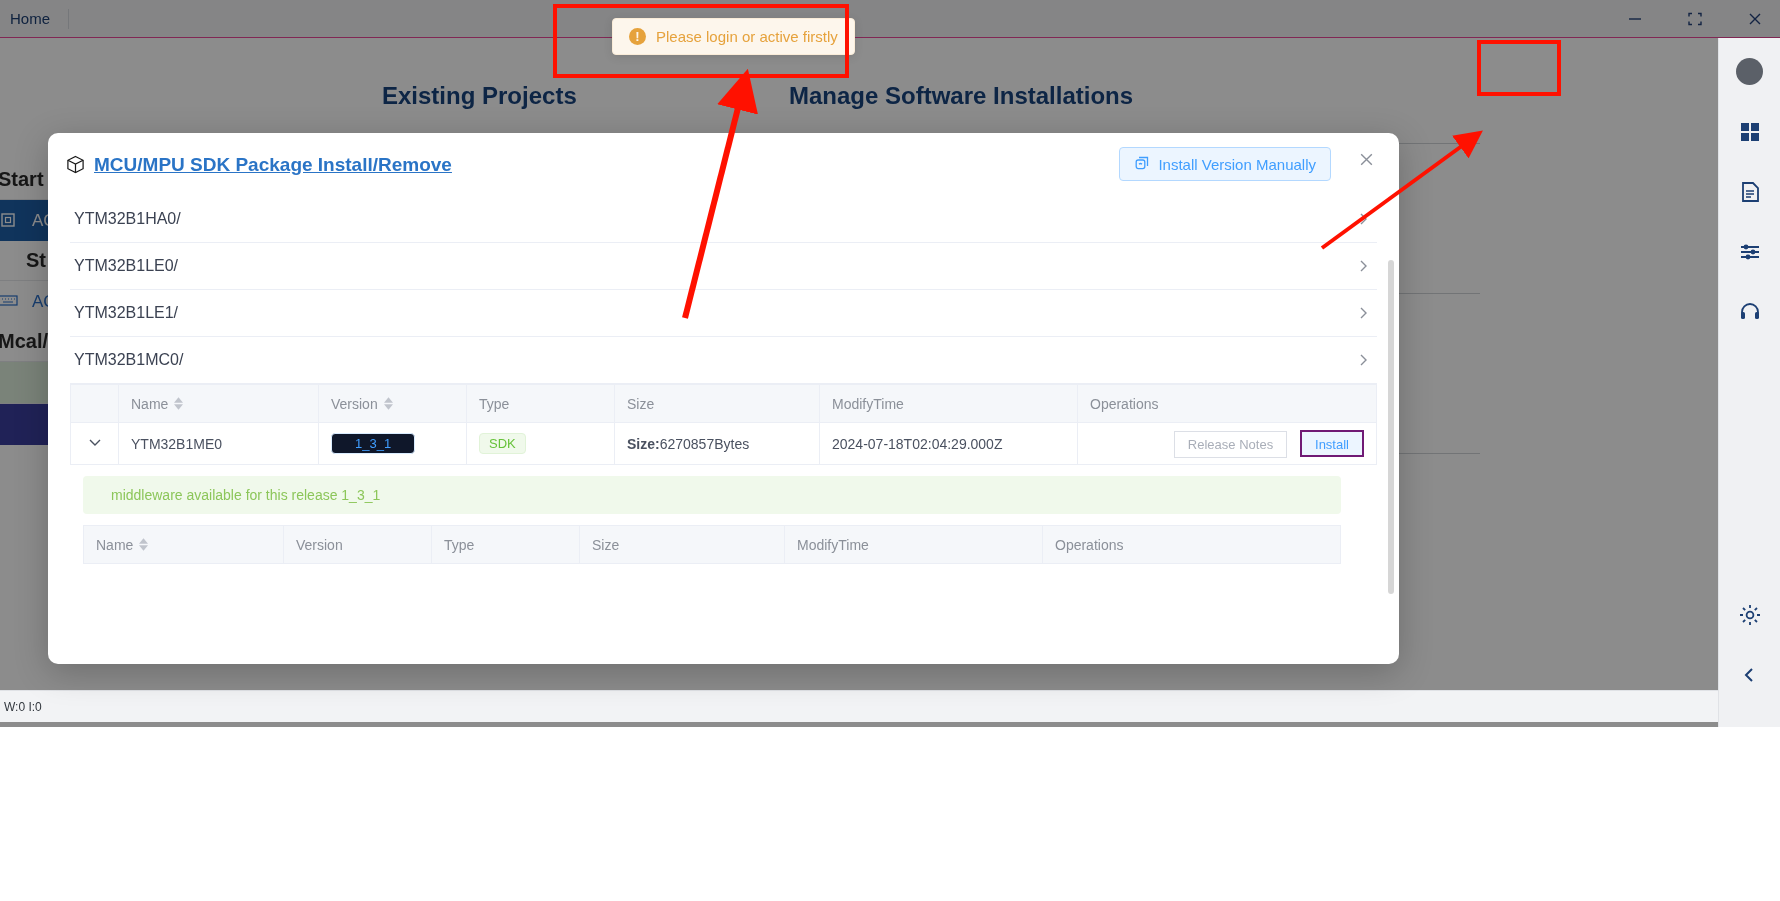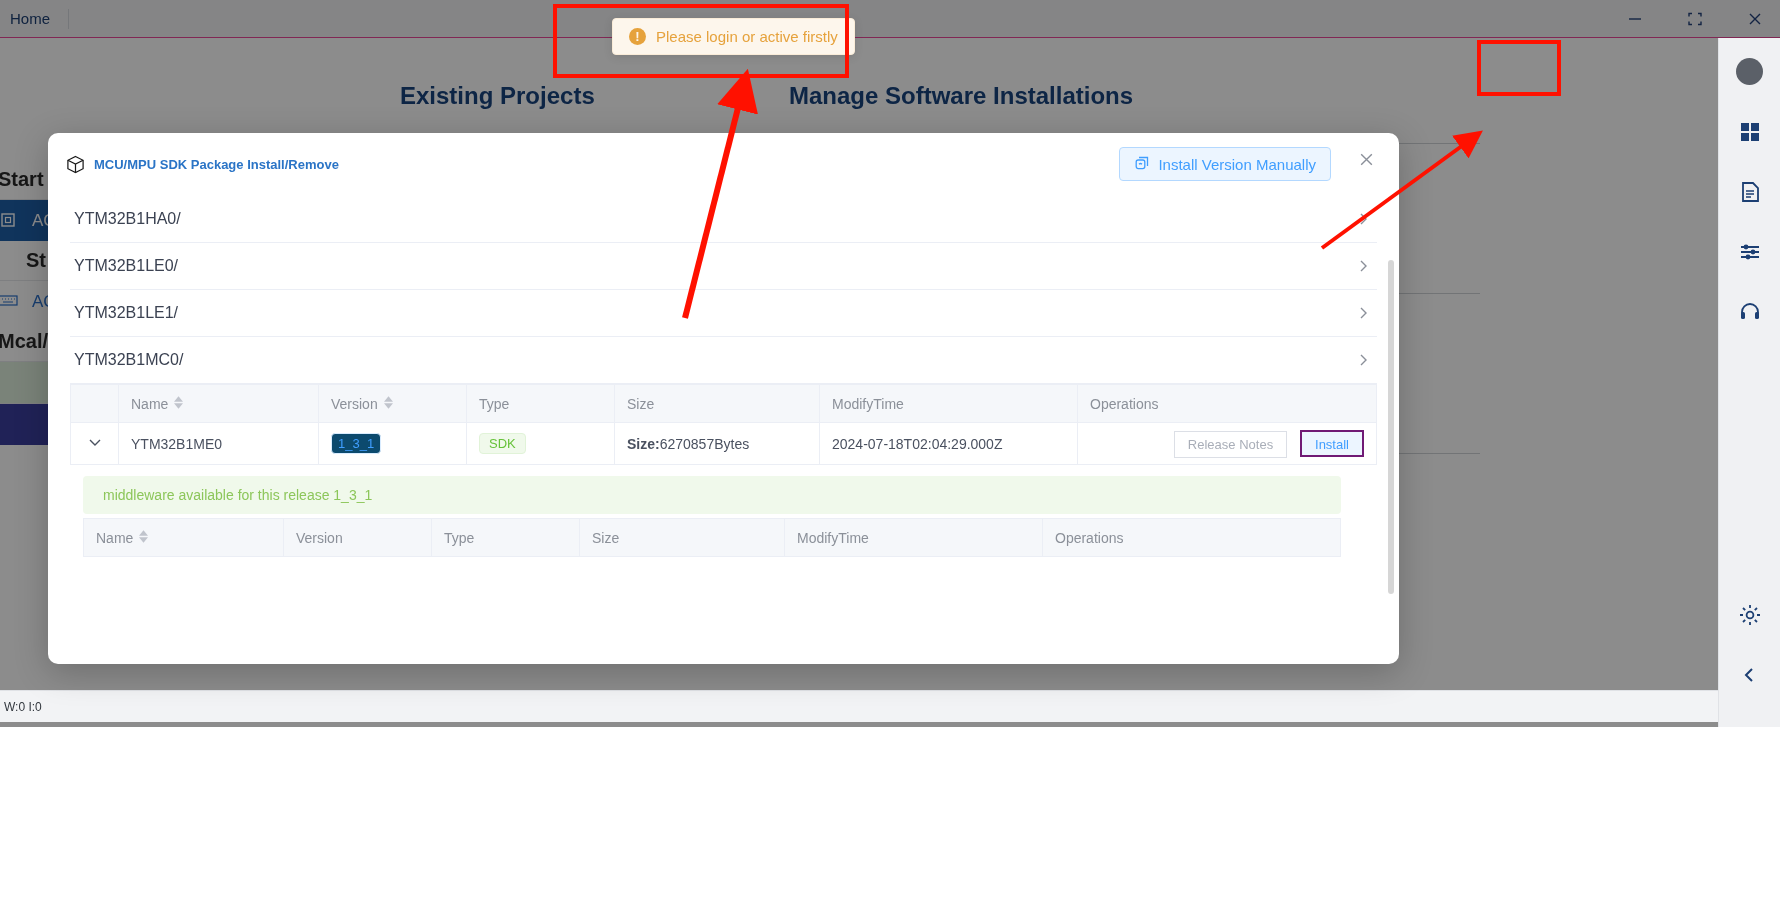--- a/index.html
+++ b/index.html
@@ -53,21 +53,21 @@
   
   .bg-head {
     position: absolute; top: 78px; left: 0;
     width: 1780px; height: 44px;
   }
   .bg-h {
     position: absolute;
     font-size: 24px; font-weight: bold; color: #19447f;
     white-space: nowrap;
   }
-  #bg-h-exist { left: 400px; top: 4px; text-align: center; }
+  #bg-h-exist { left: 382px; top: 4px; text-align: center; }
   #bg-h-manage { left: 789px; top: 4px; }
 
   
   .bg-left {
     position: absolute; left: -40px; top: 160px;
     width: 330px;
   }
   .bg-group-title {
     font-size: 20px; font-weight: bold; color: #2b2b2b;
     padding: 8px 0 8px 38px;
@@ -162,21 +162,21 @@
     overflow: hidden;
   }
   .modal-head {
     position: relative;
     height: 63px;
     display: flex; align-items: center;
     padding: 0 26px 0 18px;
   }
   .modal-title {
     display: flex; align-items: center; gap: 9px;
-    font-size: 13px; font-weight: bold; color: #2a74c6;
+    font-size: 19px; font-weight: bold; color: #2a74c6; text-decoration: underline;
   }
   .cube-ico { color: #1a1a1a; display: flex; }
   .btn-install-manual {
     position: absolute; right: 68px; top: 14px;
     height: 34px;
     background: #ecf5ff;
     border: 1px solid #b3d8ff;
     border-radius: 4px;
     color: #409eff;
     font-size: 15px;
@@ -232,36 +232,36 @@
     height: 38px;
     padding: 0 12px;
     border: 1px solid #ebeef5;
   }
   .pkg-table td {
     height: 42px;
     padding: 0 12px;
     border: 1px solid #ebeef5;
     color: #4a5160;
   }
-  .th-sort { display: inline-flex; align-items: flex-start; gap: 6px; }
+  .th-sort { display: inline-flex; align-items: center; gap: 6px; }
   .sort-arrows { display: inline-flex; flex-direction: column; gap: 1px; }
   .col-exp { width: 48px; }
   .col-name { width: 200px; }
   .col-ver { width: 148px; }
   .col-type { width: 148px; }
   .col-size { width: 205px; }
   .col-time { width: 258px; }
   .col-ops { width: auto; }
 
   .exp-cell { text-align: center; color: #8a8f99; }
   .tag-blue {
     display: inline-block;
-    background: #0c4a6e; border: 1px solid #d9ecff;
+    background: #0f172a; border: 1px solid #d9ecff;
     color: #409eff; border-radius: 4px;
-    padding: 2px 6px; font-size: 13px;
+    padding: 2px 23px; font-size: 13px;
   }
   .tag-green {
     display: inline-block;
     background: #f0f9eb; border: 1px solid #e1f3d8;
     color: #67c23a; border-radius: 4px;
     padding: 2px 9px; font-size: 13px;
   }
   .ops-cell { text-align: right; }
   .btn-sm {
     display: inline-block;
@@ -273,27 +273,27 @@
     cursor: pointer;
   }
   .btn-release {
     background: #ffffff; border: 1px solid #dcdfe6; color: #a9aeb8;
   }
   .btn-install {
     background: #ecf5ff; border: 2px solid #701a75; color: #409eff;
   }
 
   .mw-banner {
-    margin: 11px 0 4px 13px;
+    margin: 11px 0 11px 13px;
     width: 1258px;
     background: #f0f9eb;
     border-radius: 4px;
     height: 38px;
     display: flex; align-items: center;
-    padding-left: 20px;
+    padding-left: 28px;
     font-size: 14px; color: #8cc65a;
   }
   .sub-table-wrap { margin-left: 13px; width: 1258px; }
 
   
   .anno-box {
     position: absolute;
     border: 4px solid #ff1100;
     z-index: 90;
     pointer-events: none;

